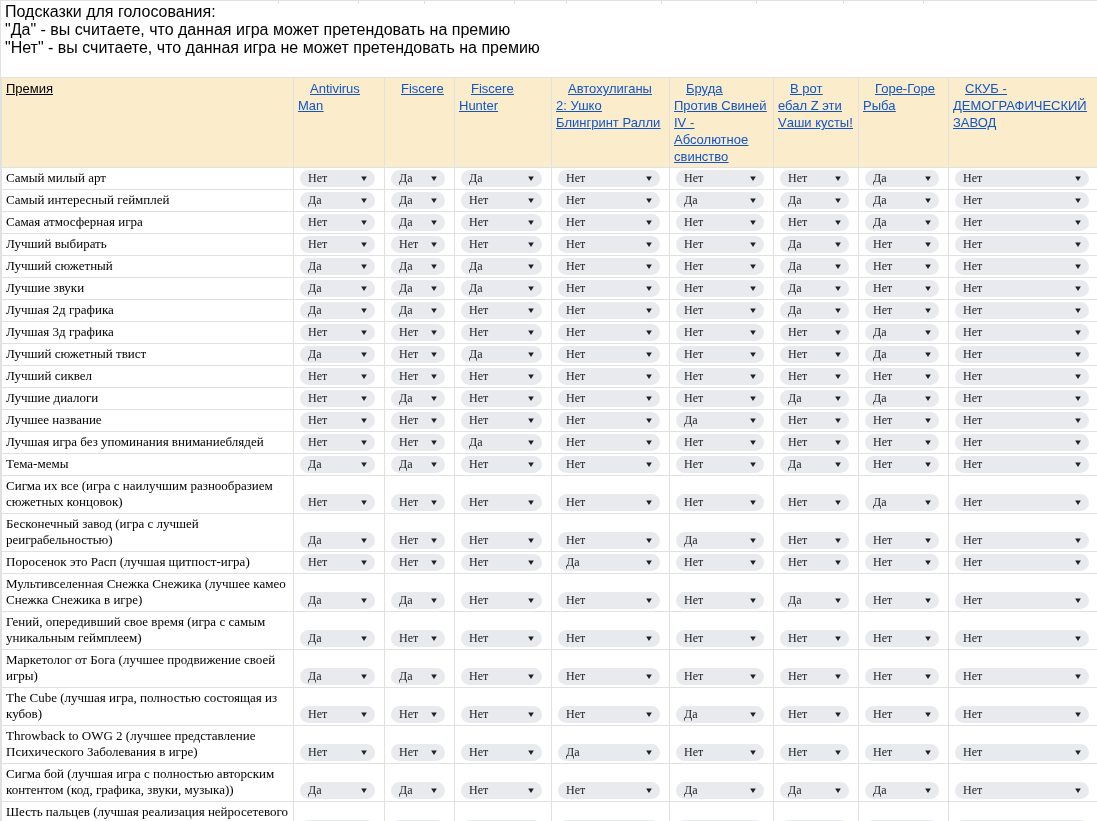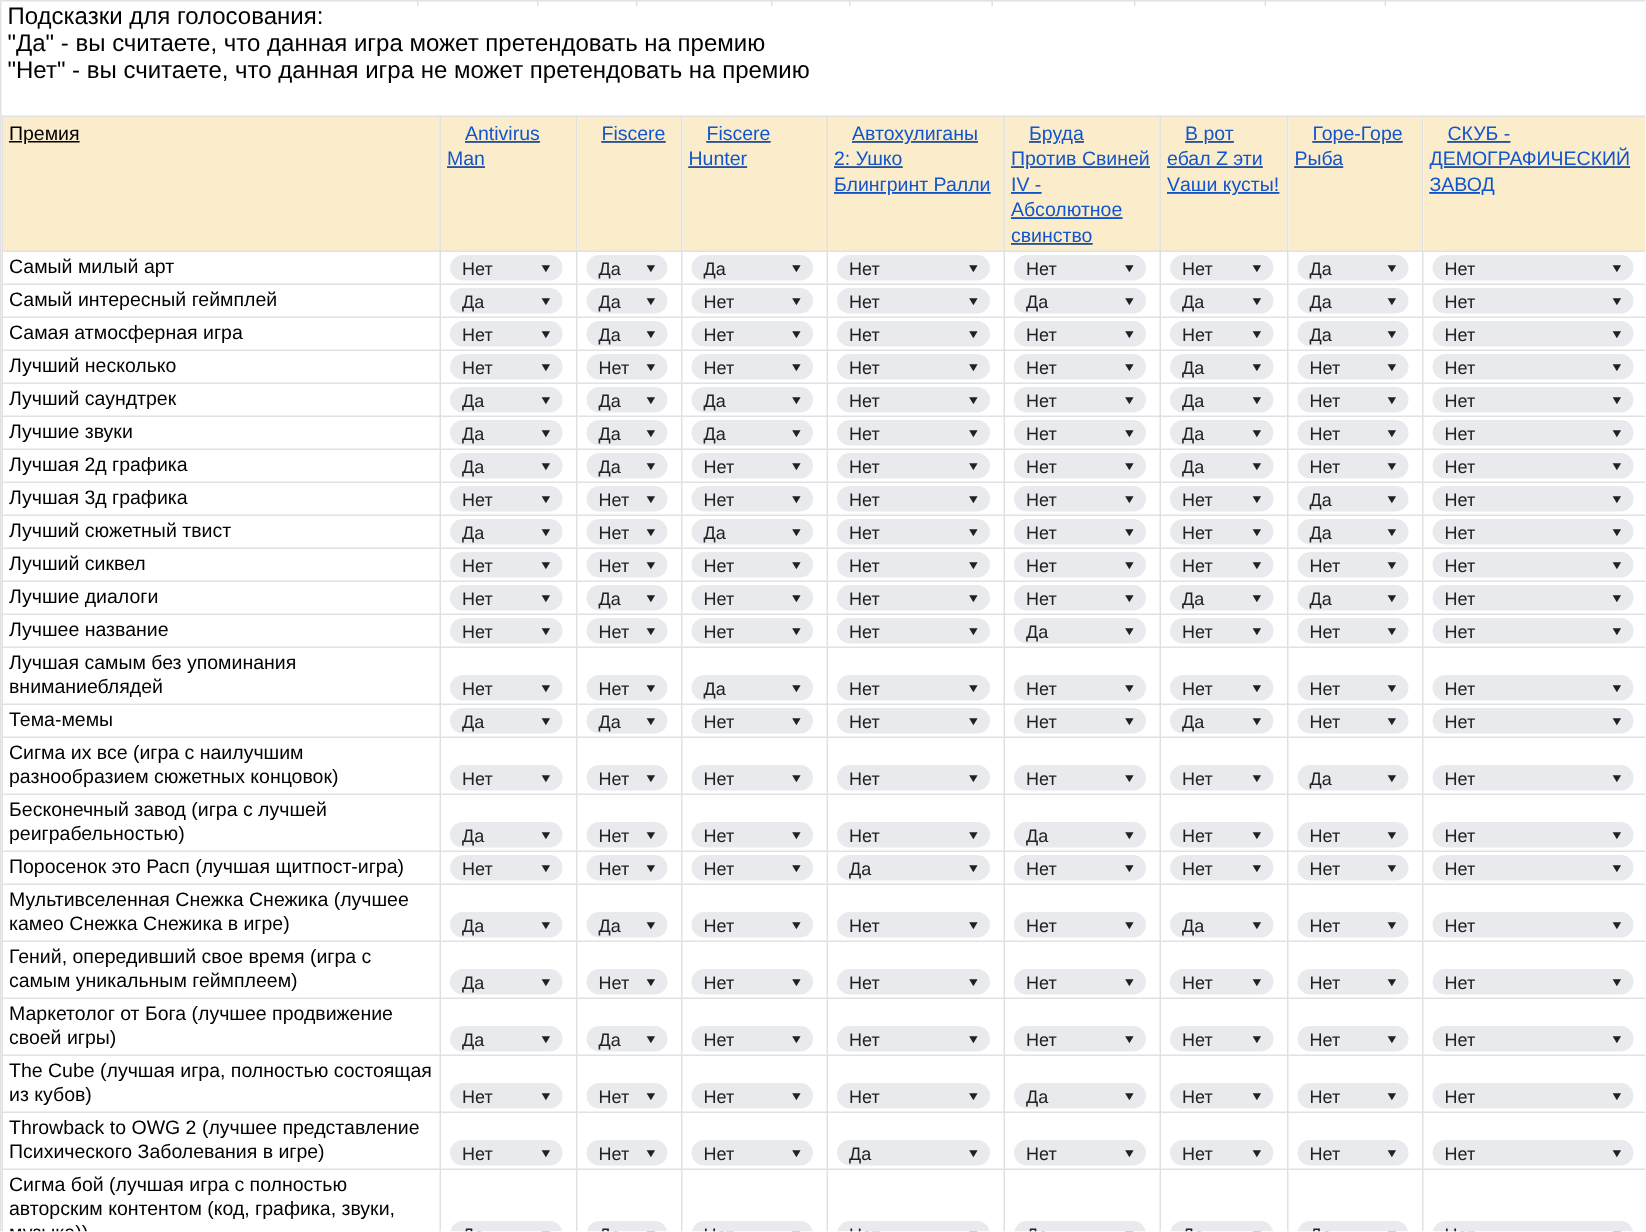--- a/index.html
+++ b/index.html
@@ -50,21 +50,21 @@
     text-decoration: underline;
   }
   thead th.corner { font-weight: normal; }
   a.game-link { color: var(--link); text-decoration: underline; cursor: pointer; margin-left: 12px; }
   td.award {
     vertical-align: bottom;
     padding: 2px 3px 3px 4px;
     line-height: 16px;
   }
   td.vote { vertical-align: bottom; padding: 0; }
-  tbody tr { height: 21px; }
+  tbody tr { height: 21px; font-family: Liberation Serif, serif; }
   .chip {
     margin: 2px 9px 2px 6px;
     height: 17px;
     background: var(--chip-bg);
     border-radius: 9px;
     display: flex;
     align-items: center;
     justify-content: space-between;
     padding: 0 7px 0 8px;
     font-size: 12px;
@@ -260,72 +260,72 @@
             </div>
           </td>
           <td class="vote">
             <div class="chip">
               <span class="chip-label">Нет</span>
               <span class="chip-arrow">▼</span>
             </div>
           </td>
         </tr>
         <tr>
-          <td class="award">Лучший несколько</td>
-          <td class="vote">
-            <div class="chip">
-              <span class="chip-label">Нет</span>
-              <span class="chip-arrow">▼</span>
-            </div>
-          </td>
-          <td class="vote">
-            <div class="chip">
-              <span class="chip-label">Нет</span>
-              <span class="chip-arrow">▼</span>
-            </div>
-          </td>
-          <td class="vote">
-            <div class="chip">
-              <span class="chip-label">Нет</span>
-              <span class="chip-arrow">▼</span>
-            </div>
-          </td>
-          <td class="vote">
-            <div class="chip">
-              <span class="chip-label">Нет</span>
-              <span class="chip-arrow">▼</span>
-            </div>
-          </td>
-          <td class="vote">
-            <div class="chip">
-              <span class="chip-label">Нет</span>
-              <span class="chip-arrow">▼</span>
-            </div>
-          </td>
-          <td class="vote">
-            <div class="chip">
-              <span class="chip-label">Да</span>
-              <span class="chip-arrow">▼</span>
-            </div>
-          </td>
-          <td class="vote">
-            <div class="chip">
-              <span class="chip-label">Нет</span>
-              <span class="chip-arrow">▼</span>
-            </div>
-          </td>
-          <td class="vote">
-            <div class="chip">
-              <span class="chip-label">Нет</span>
-              <span class="chip-arrow">▼</span>
-            </div>
-          </td>
-        </tr>
-        <tr>
-          <td class="award">Лучший саундтрек</td>
+          <td class="award">Лучший выбирать</td>
+          <td class="vote">
+            <div class="chip">
+              <span class="chip-label">Нет</span>
+              <span class="chip-arrow">▼</span>
+            </div>
+          </td>
+          <td class="vote">
+            <div class="chip">
+              <span class="chip-label">Нет</span>
+              <span class="chip-arrow">▼</span>
+            </div>
+          </td>
+          <td class="vote">
+            <div class="chip">
+              <span class="chip-label">Нет</span>
+              <span class="chip-arrow">▼</span>
+            </div>
+          </td>
+          <td class="vote">
+            <div class="chip">
+              <span class="chip-label">Нет</span>
+              <span class="chip-arrow">▼</span>
+            </div>
+          </td>
+          <td class="vote">
+            <div class="chip">
+              <span class="chip-label">Нет</span>
+              <span class="chip-arrow">▼</span>
+            </div>
+          </td>
+          <td class="vote">
+            <div class="chip">
+              <span class="chip-label">Да</span>
+              <span class="chip-arrow">▼</span>
+            </div>
+          </td>
+          <td class="vote">
+            <div class="chip">
+              <span class="chip-label">Нет</span>
+              <span class="chip-arrow">▼</span>
+            </div>
+          </td>
+          <td class="vote">
+            <div class="chip">
+              <span class="chip-label">Нет</span>
+              <span class="chip-arrow">▼</span>
+            </div>
+          </td>
+        </tr>
+        <tr>
+          <td class="award">Лучший сюжетный</td>
           <td class="vote">
             <div class="chip">
               <span class="chip-label">Да</span>
               <span class="chip-arrow">▼</span>
             </div>
           </td>
           <td class="vote">
             <div class="chip">
               <span class="chip-label">Да</span>
               <span class="chip-arrow">▼</span>
@@ -719,21 +719,21 @@
             </div>
           </td>
           <td class="vote">
             <div class="chip">
               <span class="chip-label">Нет</span>
               <span class="chip-arrow">▼</span>
             </div>
           </td>
         </tr>
         <tr>
-          <td class="award">Лучшая самым без упоминания вниманиеблядей</td>
+          <td class="award">Лучшая игра без упоминания вниманиеблядей</td>
           <td class="vote">
             <div class="chip">
               <span class="chip-label">Нет</span>
               <span class="chip-arrow">▼</span>
             </div>
           </td>
           <td class="vote">
             <div class="chip">
               <span class="chip-label">Нет</span>
               <span class="chip-arrow">▼</span>

